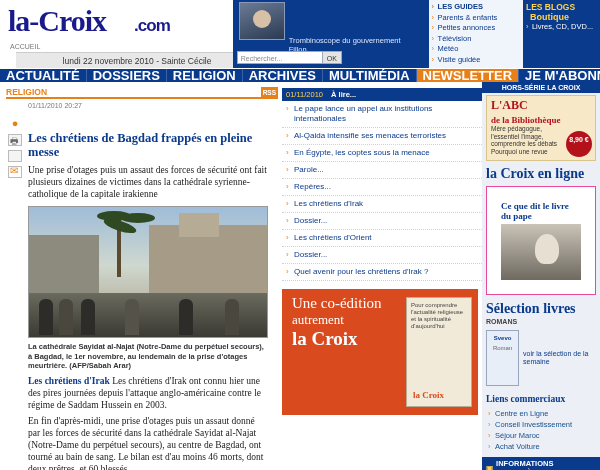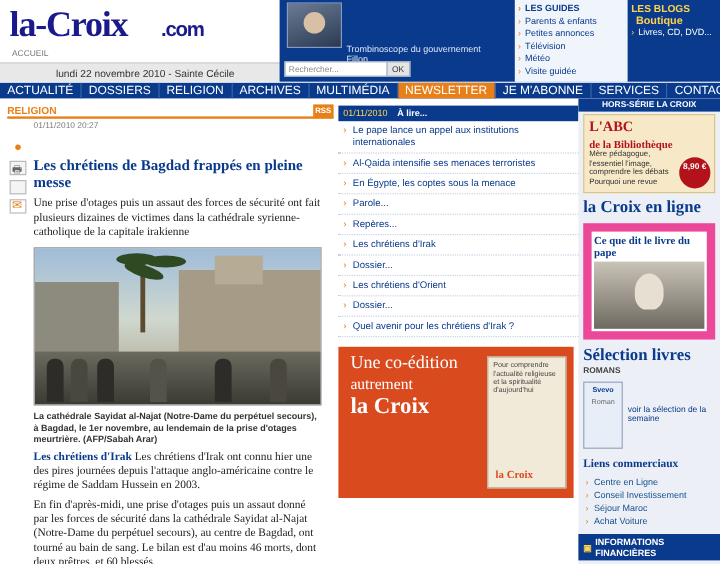--- a/index.html
+++ b/index.html
@@ -18,21 +18,21 @@
   .topbar { display:flex; width:600px; height:68px; background:#ffffff; }
   .logo-zone { width:242px; height:68px; background:#fff; position:relative; padding-left:8px; }
   .logo {
     font-family: "Liberation Serif", serif;
     font-size: 30px; font-weight:bold; color:#1a1a8c;
     letter-spacing:-1px; line-height:34px; padding-top:4px;
   }
   .logo .dotcom { font-family:"Liberation Sans",sans-serif; font-size:17px; color:#1a1a8c;margin-left:28px; }
   .logo-sub { font-size:7px; color:#777; padding-left:2px; }
   .date-strip {
-    position:absolute; left:0; bottom:0; width:242px; height:16px;
+    position:absolute; left:16px; bottom:0; width:242px; height:16px;
     background:#e8e8e8; border-top:1px solid #ccc;
     font-size:8.5px; color:#333; text-align:center; line-height:16px;
   }
   .promo-zone { width:204px; height:68px; background:#0a3a8c; position:relative; color:#fff; }
   .promo-photo {
     position:absolute; left:6px; top:2px; width:46px; height:38px;
     background:linear-gradient(160deg,#6c7b95,#2b3a52); border:1px solid #8899bb;
   }
   .promo-photo:after{
     content:""; position:absolute; left:13px; top:7px; width:18px; height:18px;
@@ -56,21 +56,21 @@
   .blogs-zone .b { line-height:10.5px; padding-left:6px; position:relative; color:#fff; }
   .blogs-zone .b:before { content:"›"; position:absolute; left:0; color:#ffd24d; }
   .boutique { font-weight:bold; color:#ffd24d; font-size:9px; padding-left:4px; }
 
   
   .nav {
     display:flex; width:600px; height:14px; background:#0a3a8c;
     border-top:1px solid #fff;
   }
   .nav .item {
-    color:#fff; font-size:10px; font-weight:normal; line-height:14px;
+    color:#fff; font-size:13px; font-weight:bold; line-height:14px;
     padding:0 6px; border-right:1px solid #3a62a8; white-space:nowrap;
   }
   .nav .item.active { background:#e8801a; color:#fff; }
   .nav .spacer { flex:1; border:none; }
 
   
   .body-wrap { display:flex; width:600px; }
   .col-main { width:282px; padding:0 4px 0 6px; }
   .col-mid  { width:200px; padding-top:6px; }
   .col-right{ width:118px; background:#eceff5; }
@@ -156,21 +156,21 @@
   .r-head { font-family:"Liberation Serif",serif; font-size:14px; color:#0a3a8c; font-weight:bold; padding:3px 4px 1px; }
   .abc {
     margin:2px 4px; height:66px; background:#f7e9c8; border:1px solid #d9c58a; position:relative;
   }
   .abc .a1 { font-family:"Liberation Serif",serif; font-size:12px; font-weight:bold; color:#b4121b; padding:2px 0 0 4px; }
   .abc .a2 { font-size:6.5px; color:#333; padding-left:4px; line-height:7.5px; width:72px;}
   .abc .badge {
     position:absolute; right:3px; bottom:3px; width:26px; height:26px; border-radius:50%;
     background:#b4121b; color:#fff; font-size:7px; font-weight:bold; text-align:center; line-height:9px; padding-top:4px;
   }
-  .news-card { margin:3px 4px; background:#fff; border:7px solid #ec4899; padding:2px; }
+  .news-card { margin:3px 4px; background:#fff; border:1px solid #ec4899; padding:14px; }
   .nc-title { font-family:"Liberation Serif",serif; font-size:9px; color:#0a3a8c; font-weight:bold; line-height:10px;}
   .nc-photo { margin-top:3px; width:100%; height:56px; background:linear-gradient(#c9c3b8,#6f6a60); position:relative;}
   .nc-photo:after{ content:""; position:absolute; left:34px; top:10px; width:24px; height:30px; border-radius:50% 50% 40% 40%; background:#e7dfd2;}
   .book-cover { margin:3px auto; width:42px; height:56px; background:#e8eef8; border:1px solid #98a6bd; position:relative;}
   .book-cover .bc1{ font-size:6px; color:#0a3a8c; text-align:center; padding-top:4px; font-weight:bold;}
   .sel-row { display:flex; align-items:center; padding:2px 4px; }
   .sel-txt { font-size:7px; color:#0a3a8c; line-height:8.5px; padding-left:4px; }
   .lk { font-size:7.5px; color:#16518f; line-height:11px; padding-left:9px; position:relative; }
   .lk:before { content:"›"; position:absolute; left:2px; color:#e8801a; }
   .fin-head { background:#0a3a8c; color:#fff; font-size:7.5px; font-weight:bold; padding:2px 4px; display:flex; align-items:center;}

